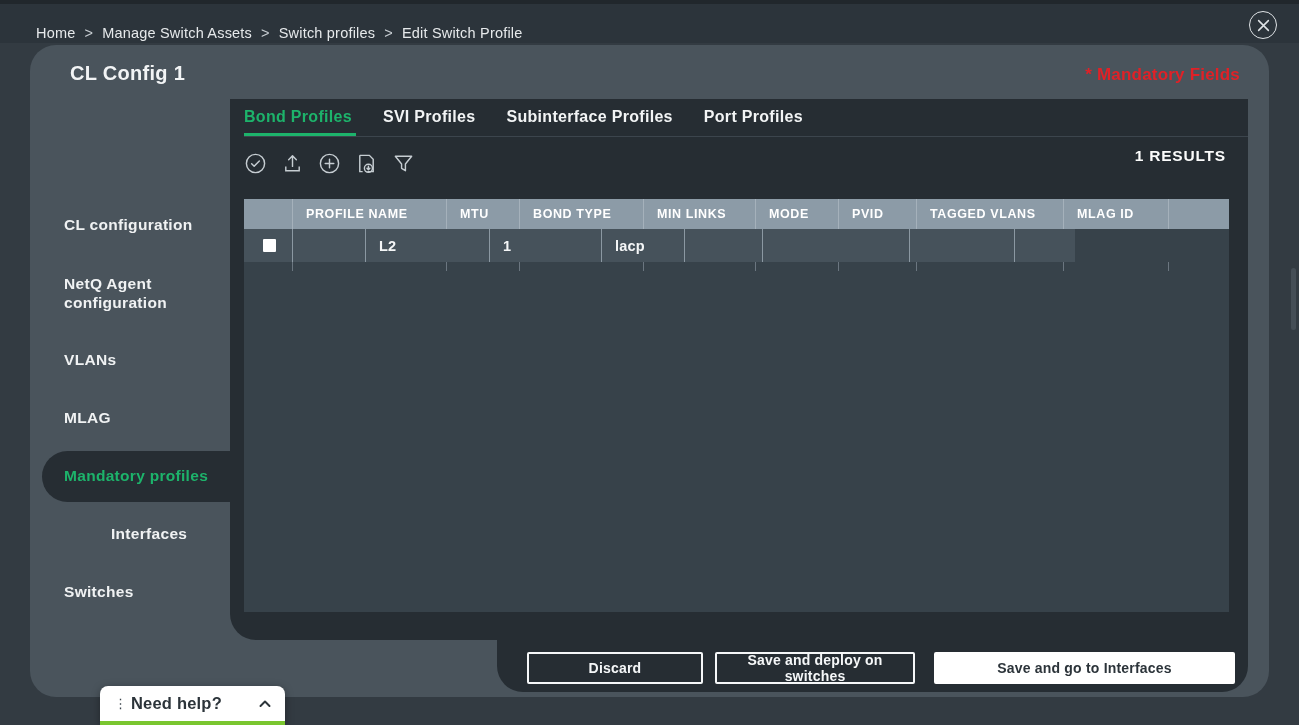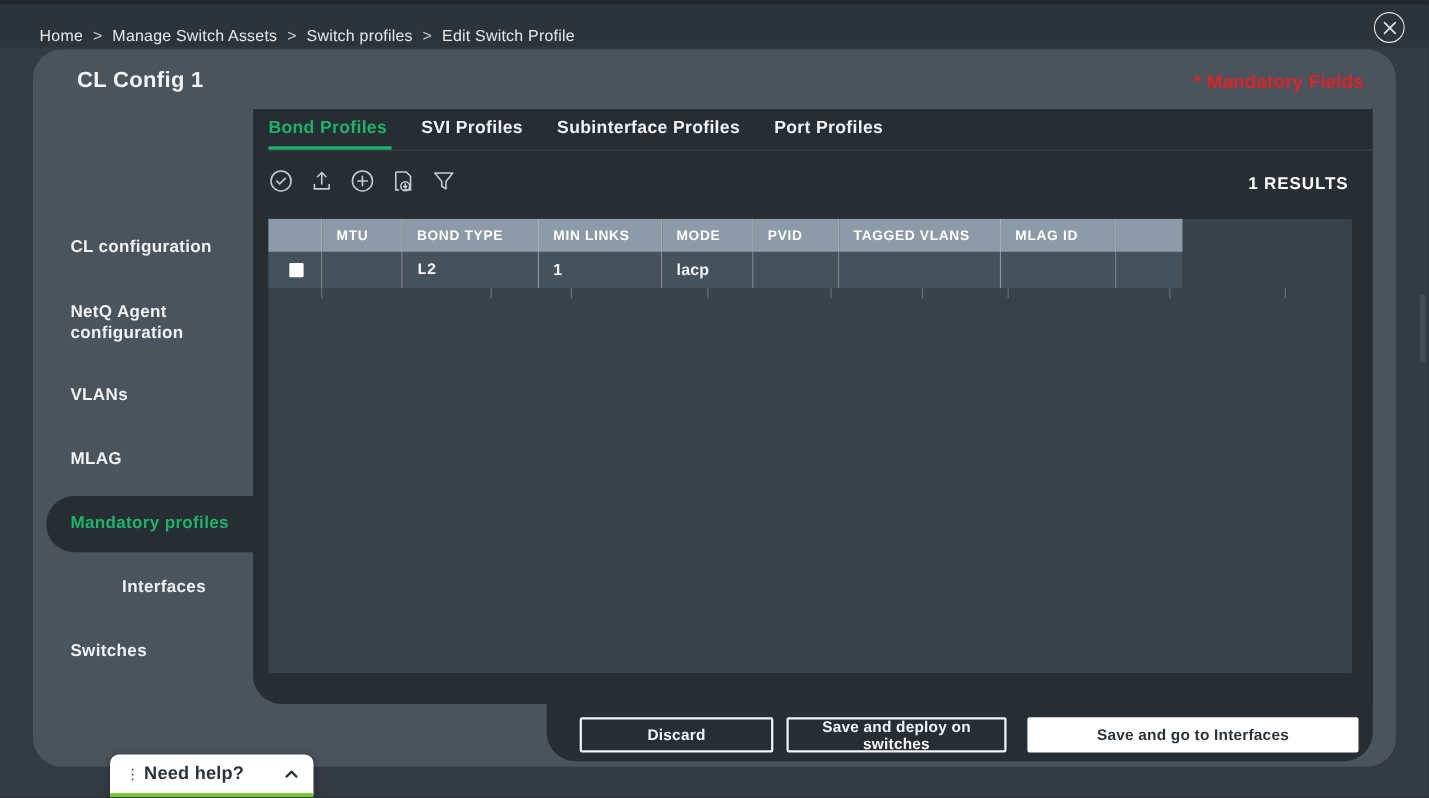--- a/index.html
+++ b/index.html
@@ -78,22 +78,22 @@
     font-size:16px; font-weight:600; color:#f2f4f5; letter-spacing:.3px;
     padding-bottom:10px; cursor:pointer; position:relative;
   }
   .tab.active { color:#1db36b; }
   .tab.active::after {
     content:""; position:absolute; left:0; right:-4px; bottom:0; height:3px;
     background:#1db36b;
   }
   
   .toolbar {
-    position:absolute; left:214px; top:108px; width:998px; height:34px;
-    display:flex; align-items:flex-start; gap:14px;
+    position:absolute; left:214px; top:96px; width:998px; height:34px;
+    display:flex; align-items:flex-end; gap:14px;
   }
   .tool-icon {
     width:23px; height:23px; color:#c6cdd2; cursor:pointer; display:flex;
     align-items:center; justify-content:center;
   }
   .results {
     position:absolute; right:16px; top:6px; font-size:15.5px; font-weight:700;
     color:#fbfcfc; letter-spacing:.8px;
   }
   
@@ -230,35 +230,36 @@
         <svg width="23" height="23" viewBox="0 0 24 24" fill="none" stroke="currentColor" stroke-width="1.5" stroke-linejoin="round">
           <path d="M3.5 4.5 h17 L14 12.5 v7 l-4-2.5 v-4.5 Z"></path>
         </svg>
       </div>
       <div class="results">1 RESULTS</div>
   </div>
 
   <div class="table-area" id="table">
       <div class="t-row t-head">
         <div class="t-cell" style="width: 49px;"></div>
+        <div class="t-cell" style="width: 154px;">PROFILE NAME</div>
         <div class="t-cell" style="width: 73px;">MTU</div>
         <div class="t-cell" style="width: 124px;">BOND TYPE</div>
         <div class="t-cell" style="width: 112px;">MIN LINKS</div>
         <div class="t-cell" style="width: 83px;">MODE</div>
         <div class="t-cell" style="width: 78px;">PVID</div>
         <div class="t-cell" style="width: 147px;">TAGGED VLANS</div>
         <div class="t-cell" style="width: 105px;">MLAG ID</div>
         <div class="t-cell" style="width: 60px;"></div>
       </div>
       <div class="t-row t-body">
         <div class="t-cell" style="width: 49px;">
           <div class="checkbox"></div>
         </div>
         <div class="t-cell" style="width: 73px;"></div>
-        <div class="t-cell" style="width: 124px; font-family: Liberation Mono, monospace;">L2</div>
+        <div class="t-cell" style="width: 124px;">L2</div>
         <div class="t-cell" style="width: 112px;">1</div>
         <div class="t-cell" style="width: 83px;">lacp</div>
         <div class="t-cell" style="width: 78px;"></div>
         <div class="t-cell" style="width: 147px;"></div>
         <div class="t-cell" style="width: 105px;"></div>
         <div class="t-cell" style="width: 60px;"></div>
       </div>
       <div class="t-row t-ticks">
         <div class="t-cell" style="width: 49px;"></div>
         <div class="t-cell" style="width: 154px;"></div>

